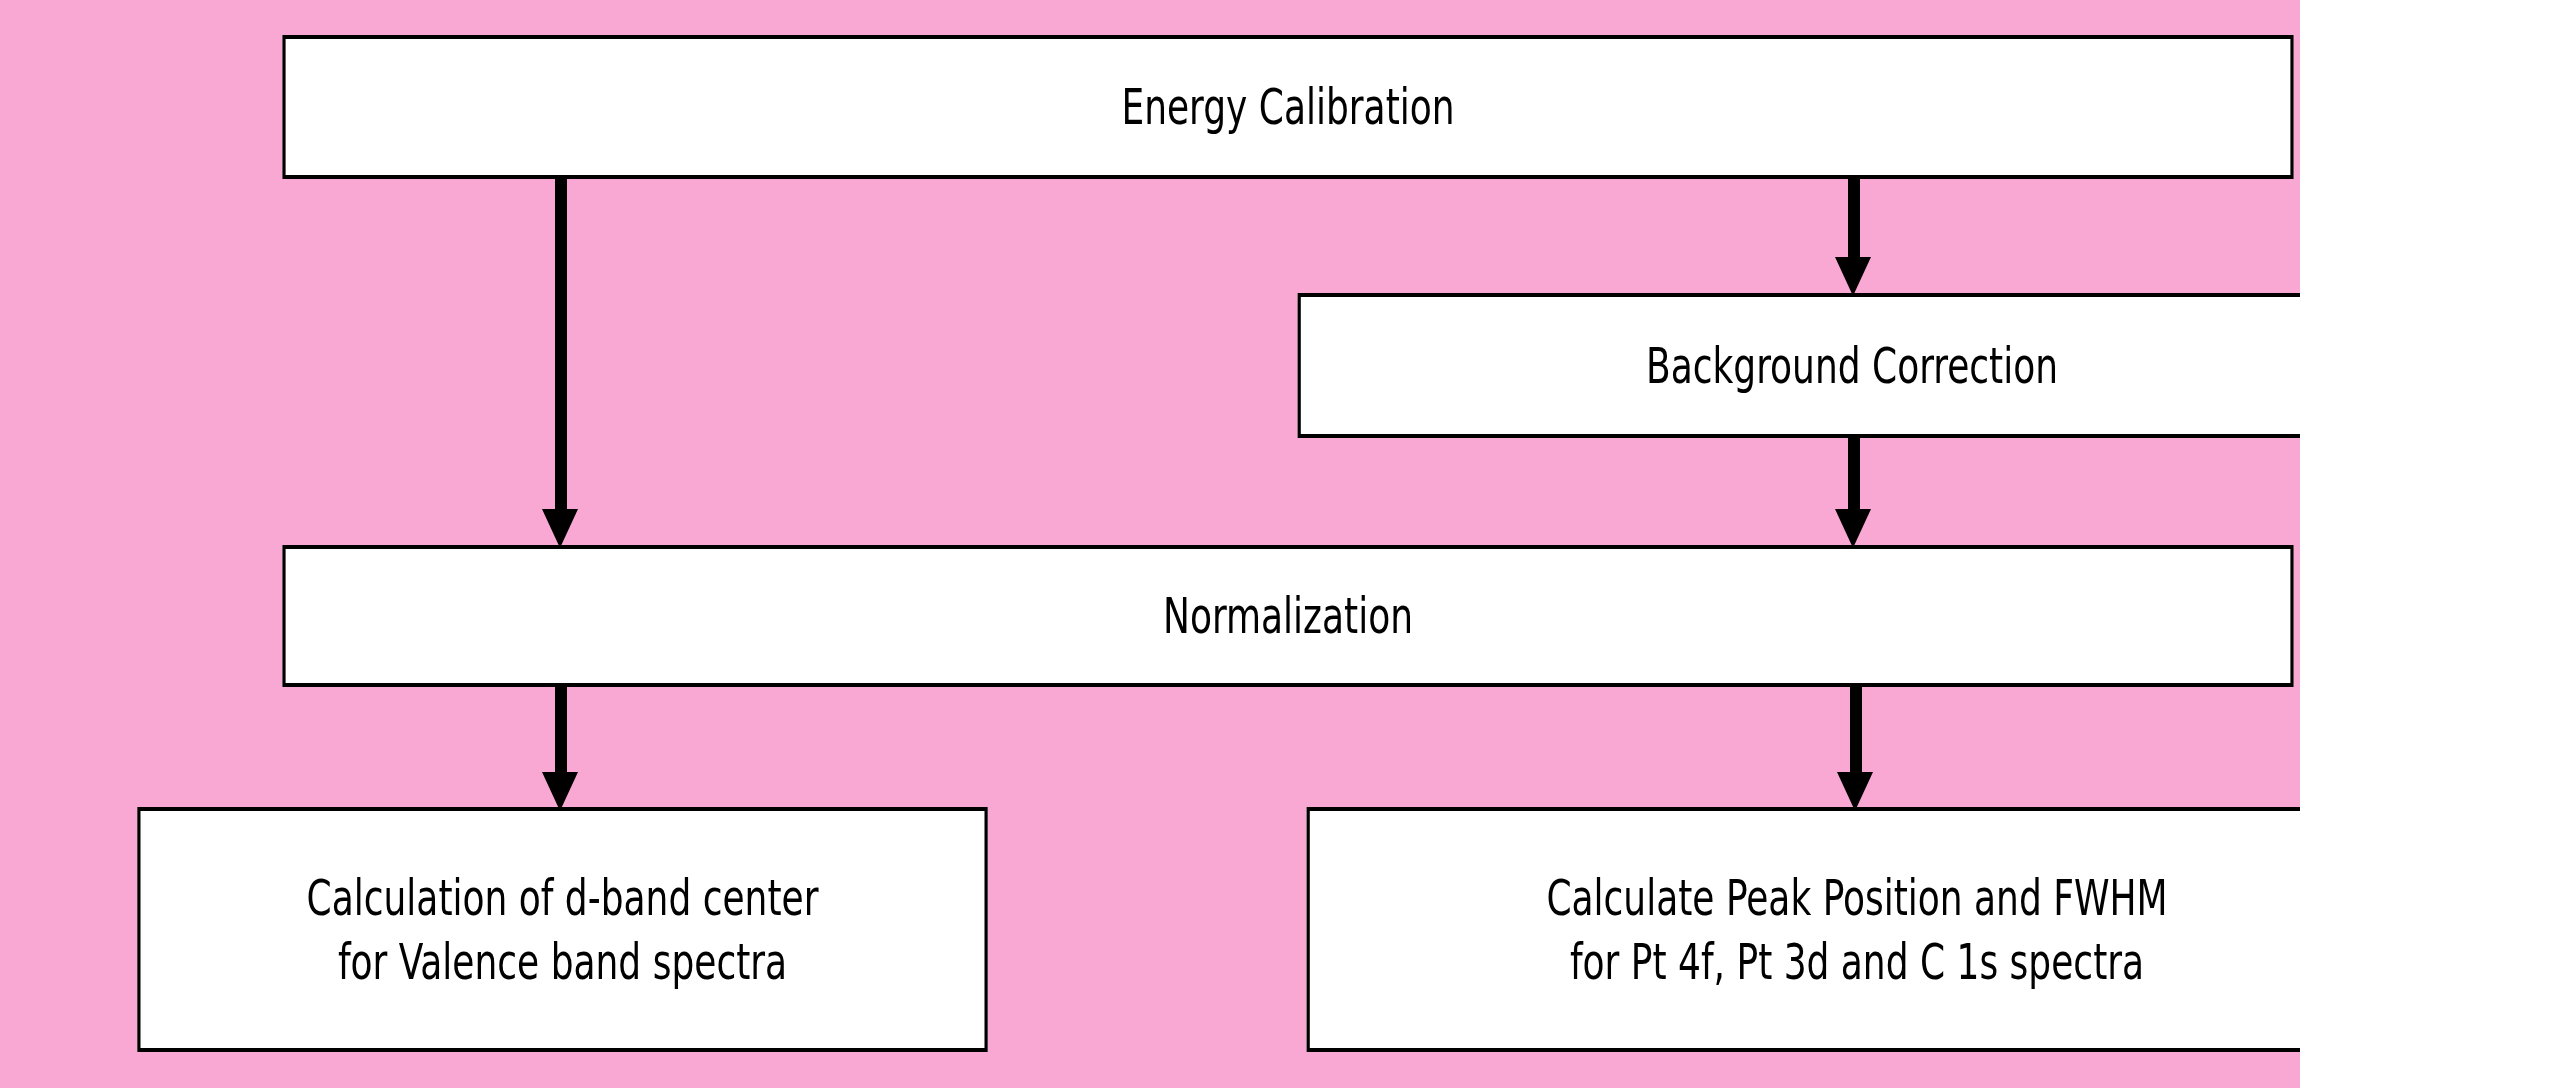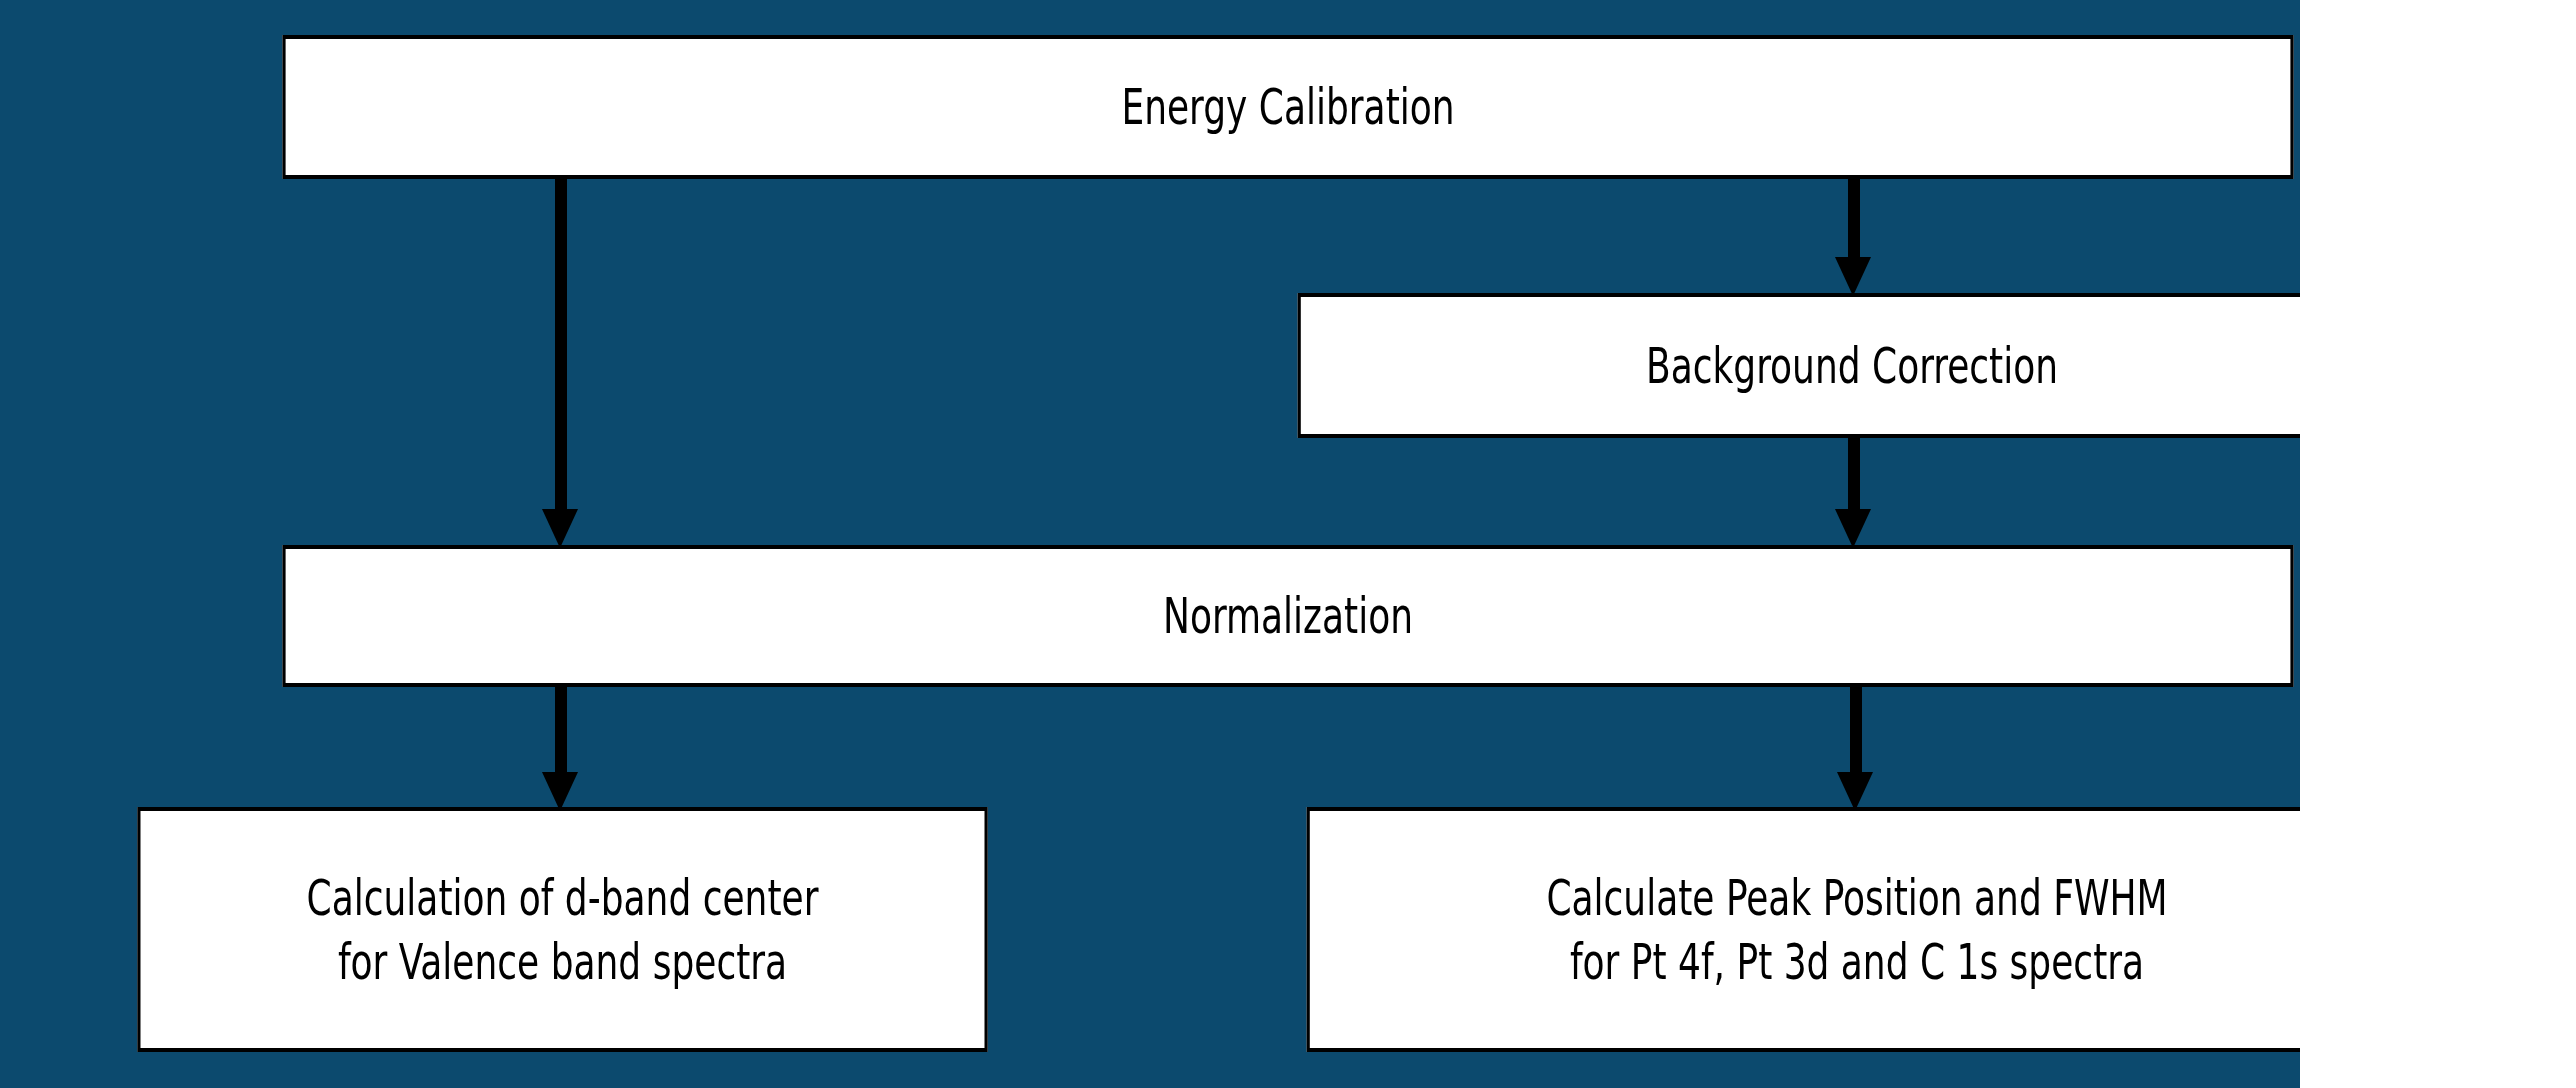--- a/index.html
+++ b/index.html
@@ -4,21 +4,21 @@
 <style>
   html, body {
     margin: 0;
     padding: 0;
     background: #ffffff;
   }
   #canvas {
     position: relative;
     width: 2300px;
     height: 1088px;
-    background: #0c4a6e;
+    background: #f9a8d4;
     overflow: hidden;
     font-family: "DejaVu Sans Condensed", "DejaVu Sans", sans-serif;
     text-decoration: underline;
   }
   .node {
     position: absolute;
     box-sizing: border-box;
     background: #ffffff;
     border: 4.8px solid #000000;
     display: flex;

